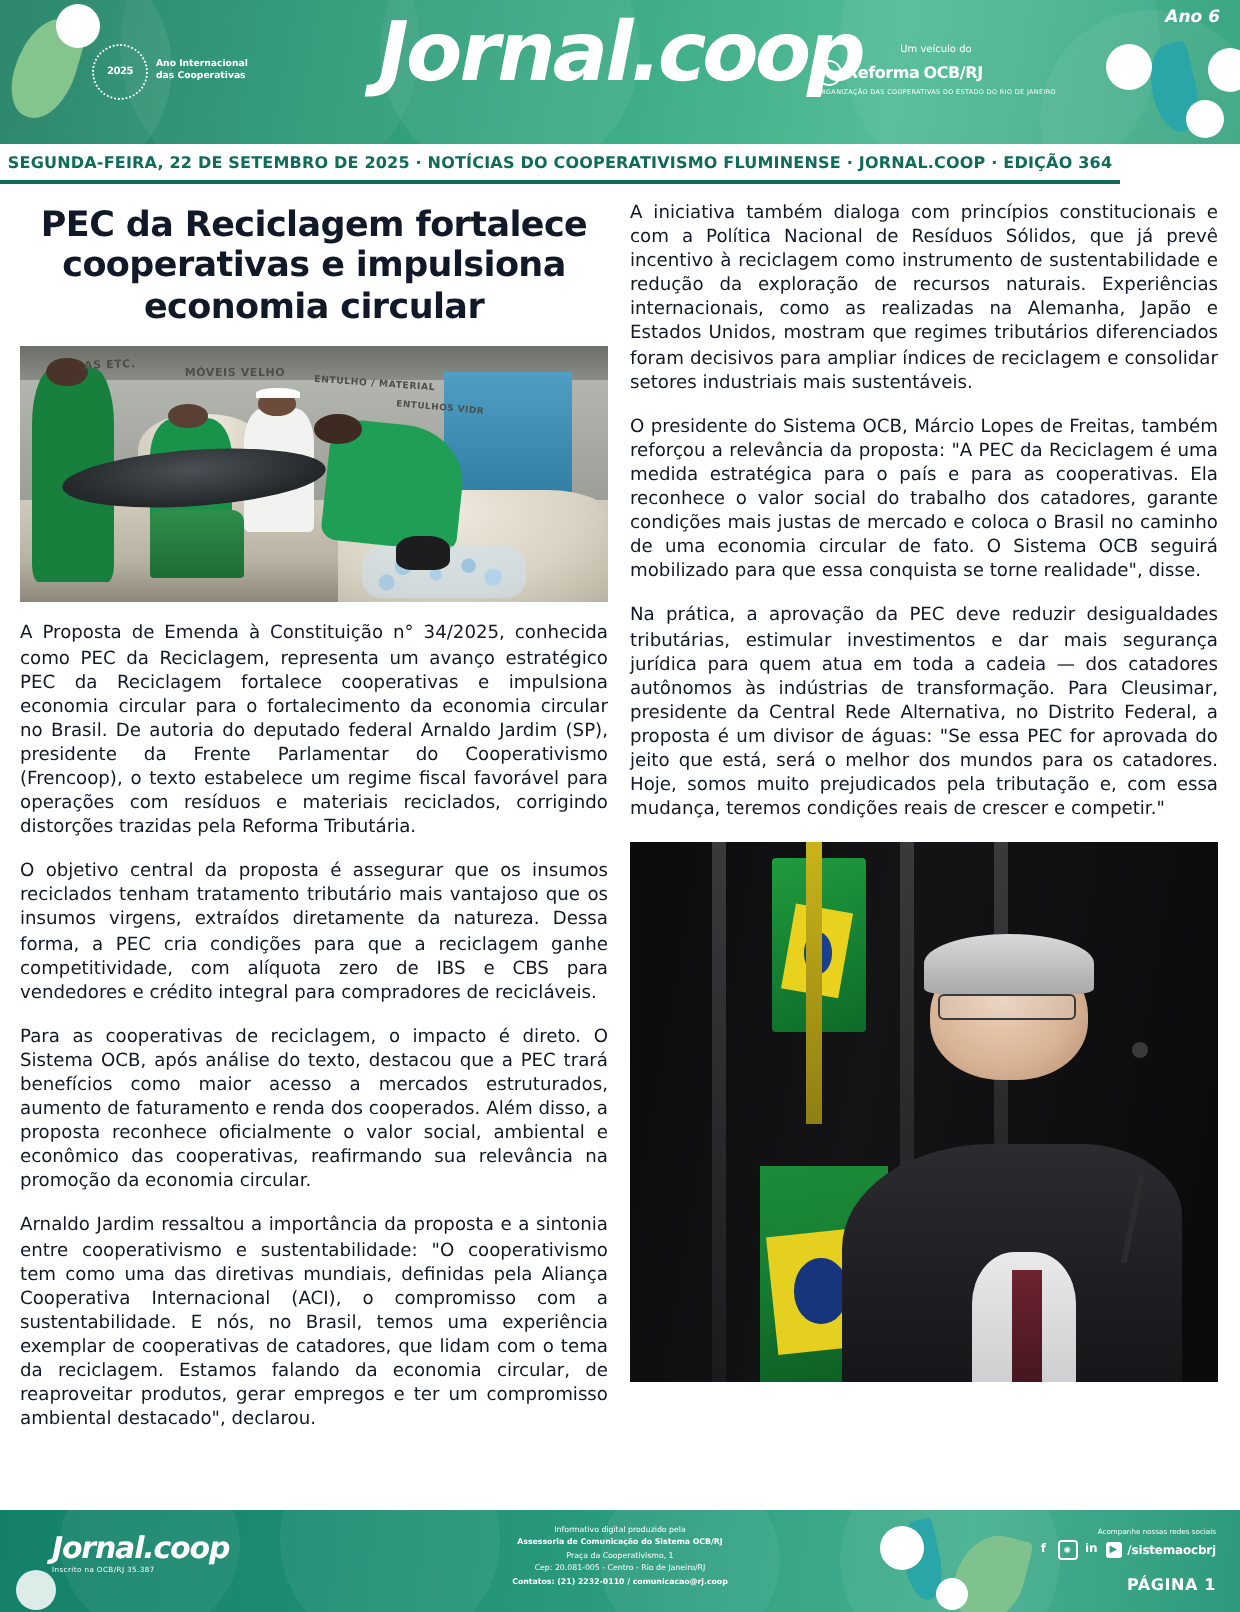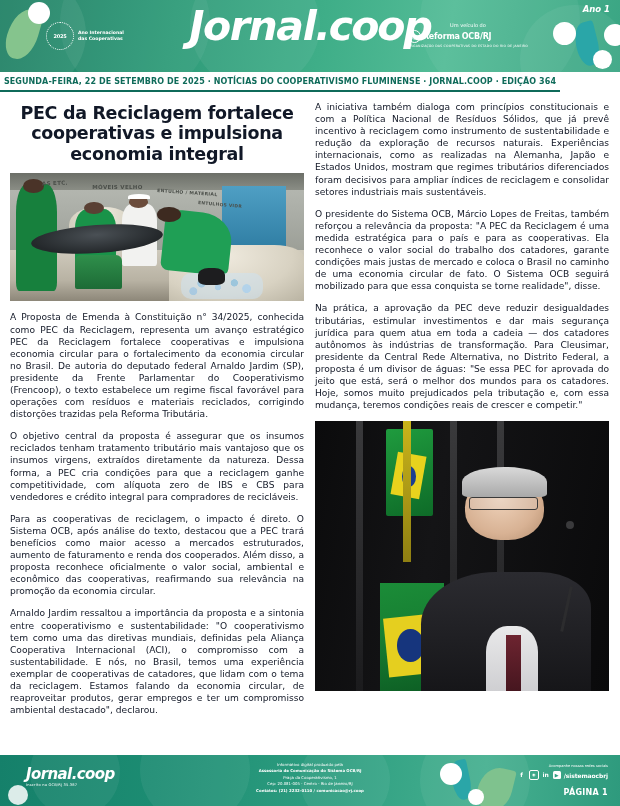--- a/index.html
+++ b/index.html
@@ -465,31 +465,31 @@
       <span>Reforma</span>
         <span>OCB/RJ</span>
     </div>
     <div class="veiculo-sub">ORGANIZAÇÃO DAS COOPERATIVAS DO ESTADO DO RIO DE JANEIRO</div>
   </div>
 
   <div class="leaf-teal"></div>
   <div class="dot-white-r1"></div>
   <div class="dot-white-r2"></div>
   <div class="dot-white-r3"></div>
-  <div class="ano">Ano 1</div>
+  <div class="ano">Ano 6</div>
 </div>
 
 <div class="datebar">
   <span>SEGUNDA-FEIRA, 22 DE SETEMBRO DE 2025 · NOTÍCIAS DO COOPERATIVISMO FLUMINENSE · JORNAL.COOP · EDIÇÃO 364</span>
 </div>
 
 <div class="page">
 
   <div class="col">
-    <h1 class="headline">PEC da Reciclagem fortalece cooperativas e impulsiona economia integral</h1>
+    <h1 class="headline">PEC da Reciclagem fortalece cooperativas e impulsiona economia circular</h1>
 
     <div class="photo1">
       <div class="p1-wall"></div>
       <div class="p1-roof"></div>
       <div class="p1-bluedoor"></div>
       <div class="p1-bagsL"></div>
       <div class="p1-ground"></div>
       <div class="p1-bags"></div>
       <div class="p1-person pA"></div>
       <div class="pA-h"></div>

